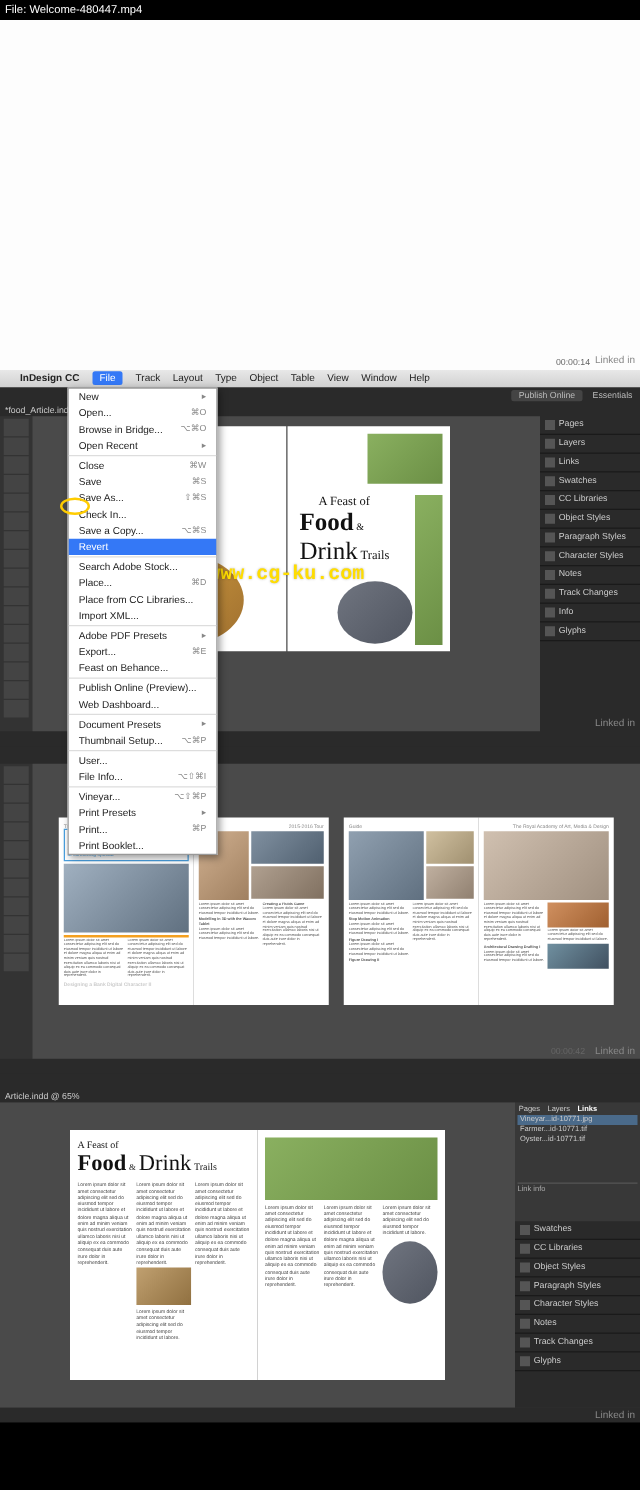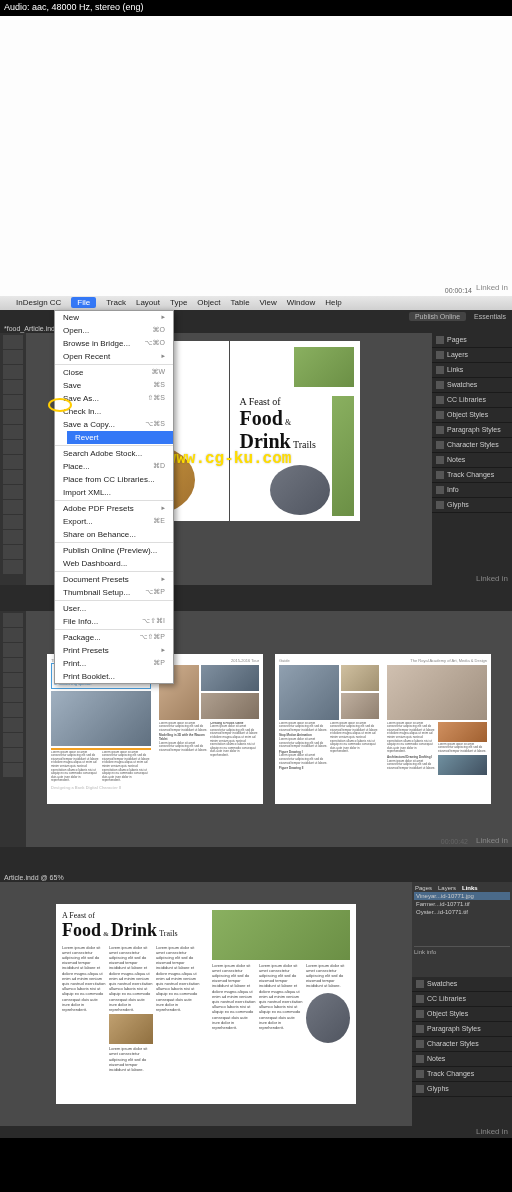--- a/index.html
+++ b/index.html
@@ -26,33 +26,33 @@
   .canvas-area { flex: 1; background: #4a4a4a; position: relative; display: flex; justify-content: center; align-items: flex-start; padding-top: 8px; }
   .spread { display: flex; gap: 1px; }
   .page { width: 130px; height: 180px; background: #fff; position: relative; }
   .right-panels { width: 80px; background: #2a2a2a; display: flex; flex-direction: column; }
   .panel-item { padding: 3px 4px; font-size: 7px; color: #ccc; border-bottom: 1px solid #1a1a1a; display: flex; align-items: center; gap: 3px; }
   .panel-icon { width: 8px; height: 8px; background: #555; }
   
   
   .file-menu { position: absolute; top: 14px; left: 54px; width: 120px; background: #fff; border: 1px solid #999; z-index: 100; box-shadow: 2px 2px 6px rgba(0,0,0,0.4); }
   .menu-item { padding: 2px 8px; font-size: 8px; color: #222; display: flex; justify-content: space-between; }
-  .menu-item.hov { background: #3478f6; color: #fff; margin-left: 12px; }
+  .menu-item.hov { background: #3478f6; color: #fff; }
   .menu-item .sc { color: #888; font-size: 7px; }
   .menu-sep { height: 1px; background: #ddd; margin: 1px 0; }
   .yellow-ring { position: absolute; top: 102px; left: 48px; width: 24px; height: 14px; border: 2px solid #ffcc00; border-radius: 50%; z-index: 101; }
   
   
   .page-img { background: linear-gradient(135deg, #8ab060, #6b8f45); }
   .page-img.food { background: linear-gradient(135deg, #d4a040, #a07030); border-radius: 50%; }
   .page-img.oyster { background: linear-gradient(135deg, #707580, #505560); border-radius: 50%; }
   .feast-title { font-family: Georgia, serif; color: #111; }
-  .feast-title .feast { font-size: 10px; }
+  .feast-title .feast { font-size: 10px; text-align: center; }
   .feast-title .food { font-size: 20px; font-weight: bold; }
-  .feast-title .drink { font-size: 20px; font-weight: bold; }
+  .feast-title .drink { font-size: 20px; font-weight: normal; }
   .feast-title .trails { font-size: 10px; }
   
   .watermark { position: absolute; top: 50%; left: 50%; transform: translate(-50%, -50%); color: #ffdd00; font-size: 16px; font-weight: bold; z-index: 50; text-shadow: 0 0 2px rgba(0,0,0,0.3); font-family: Liberation Mono, monospace; }
   
   
   .indesign-app2 { width: 512px; background: #323232; }
   .workspace2 { display: flex; height: 236px; position: relative; }
   .canvas-area2 { flex: 1; background: #4a4a4a; display: flex; justify-content: center; align-items: center; gap: 12px; }
   .spread2 { display: flex; }
   .page2 { width: 108px; height: 150px; background: #fff; padding: 4px; }
@@ -72,32 +72,32 @@
   
   .bottom-bar { height: 12px; background: #2a2a2a; display: flex; align-items: center; padding: 0 4px; font-size: 6px; color: #aaa; gap: 6px; }
   
   .lorem { font-size: 3px; color: #555; line-height: 1.2; overflow: hidden; }
   .lorem-big { font-size: 4px; color: #444; line-height: 1.3; overflow: hidden; }
 </style>
 </head>
 <body>
 
 <div class="video-info">
-  <div>Audio: aac, 48000 Hz, stereo (eng)</div>
+  <div>File: Welcome-480447.mp4</div>
 </div>
 
 <div class="video-frame">
   <span class="timestamp">00:00:14</span>
   <span class="linkedin-badge">Linked in</span>
 </div>
 
 <div class="indesign-app">
   <div class="mac-menubar">
     <span class="apple"></span>
-    <span style="font-weight:normal;">InDesign CC</span>
+    <span style="font-weight:bold;">InDesign CC</span>
     <span class="highlighted">File</span>
     <span>Track</span>
     <span>Layout</span>
     <span>Type</span>
     <span>Object</span>
     <span>Table</span>
     <span>View</span>
     <span>Window</span>
     <span>Help</span>
   </div>
@@ -163,21 +163,21 @@
     <div class="menu-sep"></div>
     <div class="menu-item">
         <span>Adobe PDF Presets</span>
         <span class="sc">▸</span>
       </div>
     <div class="menu-item">
         <span>Export...</span>
         <span class="sc">⌘E</span>
       </div>
     <div class="menu-item">
-        <span>Share on Behance...</span>
+        <span>Feast on Behance...</span>
       </div>
     <div class="menu-sep"></div>
     <div class="menu-item">
         <span>Publish Online (Preview)...</span>
       </div>
     <div class="menu-item">
         <span>Web Dashboard...</span>
       </div>
     <div class="menu-sep"></div>
     <div class="menu-item">
@@ -191,21 +191,21 @@
     <div class="menu-sep"></div>
     <div class="menu-item">
         <span>User...</span>
       </div>
     <div class="menu-item">
         <span>File Info...</span>
         <span class="sc">⌥⇧⌘I</span>
       </div>
     <div class="menu-sep"></div>
     <div class="menu-item">
-        <span>Package...</span>
+        <span>Vineyar...</span>
         <span class="sc">⌥⇧⌘P</span>
       </div>
     <div class="menu-item">
         <span>Print Presets</span>
         <span class="sc">▸</span>
       </div>
     <div class="menu-item">
         <span>Print...</span>
         <span class="sc">⌘P</span>
       </div>

